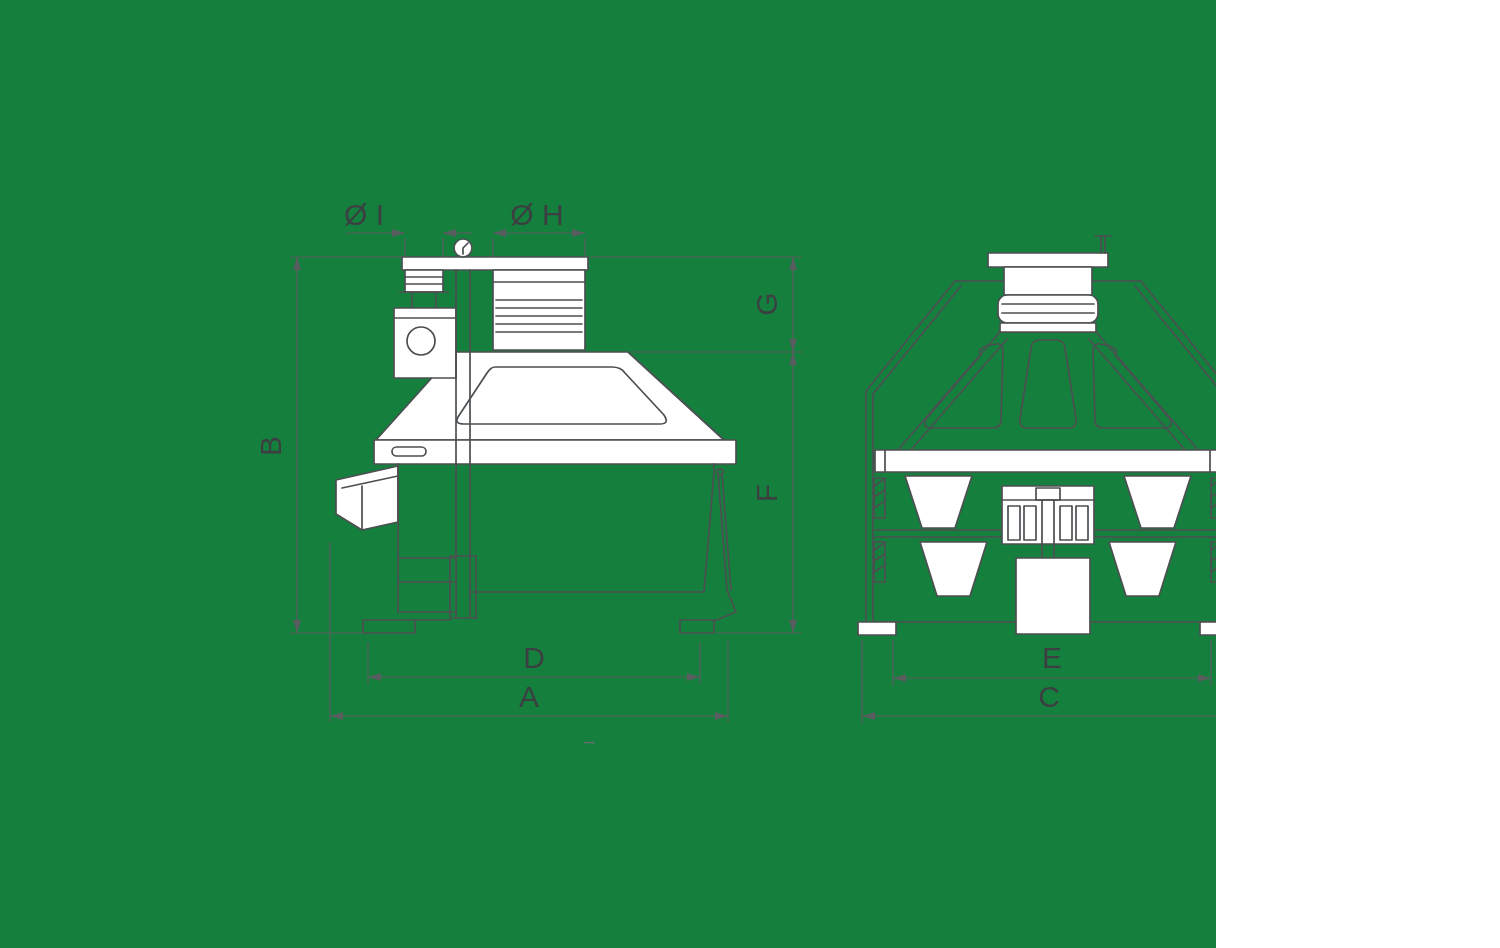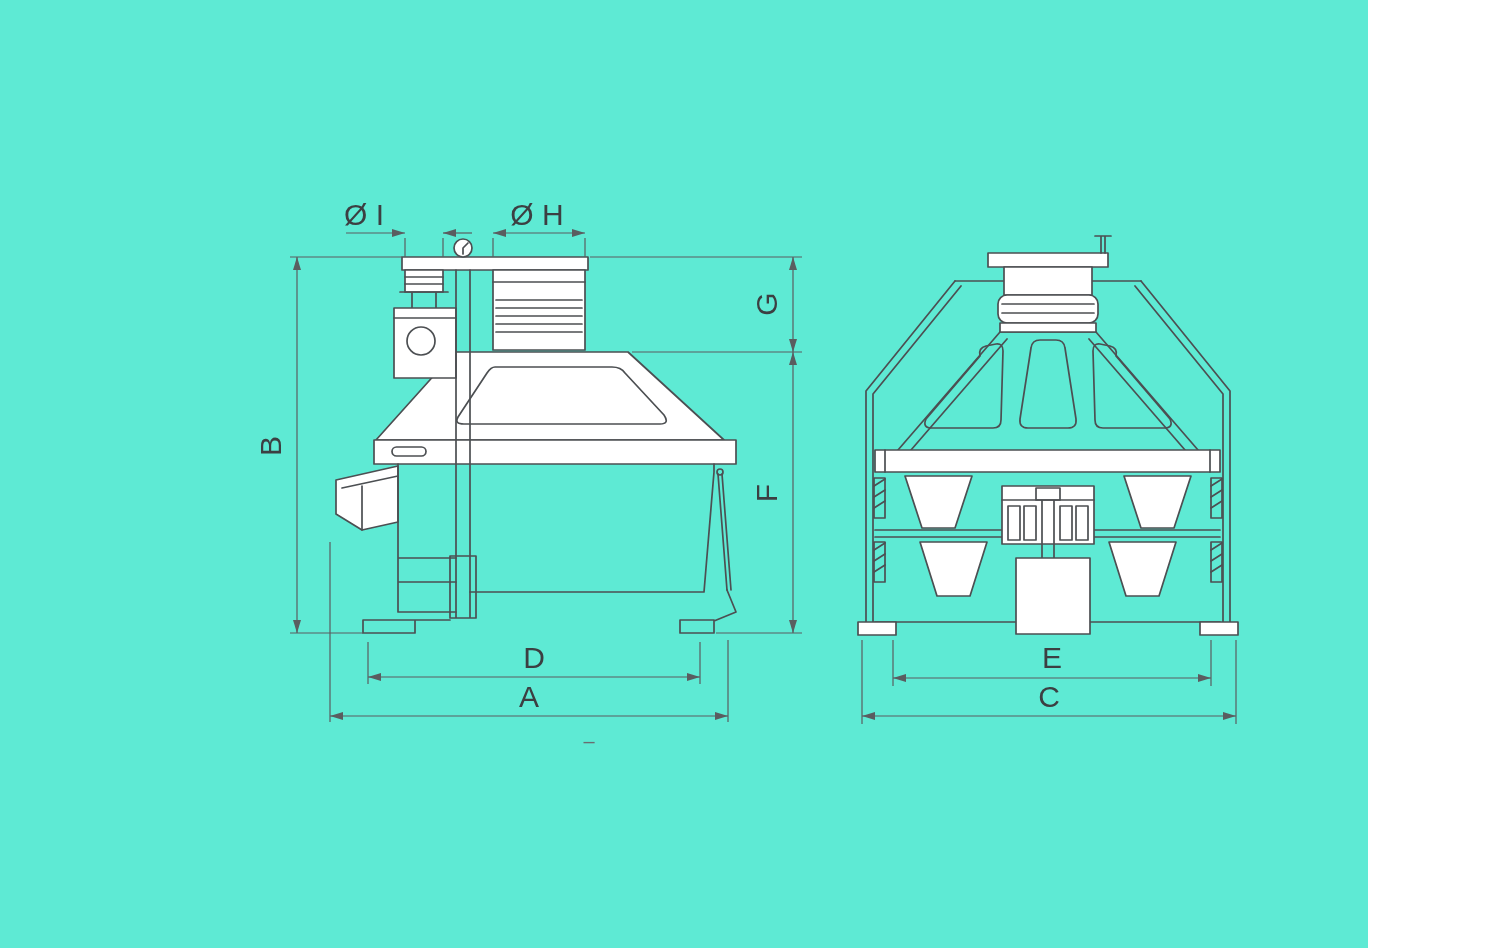--- a/index.html
+++ b/index.html
@@ -1,16 +1,16 @@
 <!DOCTYPE html>
 <html><head>
 <meta charset="utf-8">
 <style>
   html,body{margin:0;padding:0;background:#ffffff;}
-  .stage{position:relative;width:1368px;height:948px;background:#5eead4;overflow:hidden;}
+  .stage{position:relative;width:1216px;height:948px;background:#15803d;overflow:hidden;}
   svg{display:block;}
   .ln{fill:none;stroke:#4c4f52;stroke-width:1.7;stroke-linejoin:round;stroke-linecap:round;}
   .lnf{fill:#ffffff;stroke:#4c4f52;stroke-width:1.7;stroke-linejoin:round;stroke-linecap:round;}
   .dim{fill:none;stroke:#5a5d60;stroke-width:1.2;stroke-linecap:butt;}
   .lbl{font-family:"Liberation Sans",sans-serif;font-size:30px;fill:#3c3f42;text-anchor:middle;}
   .dash{font-family:"Liberation Sans",sans-serif;font-size:20px;fill:#6a6d70;text-anchor:middle;}
 </style>
 </head>
 <body>
 

